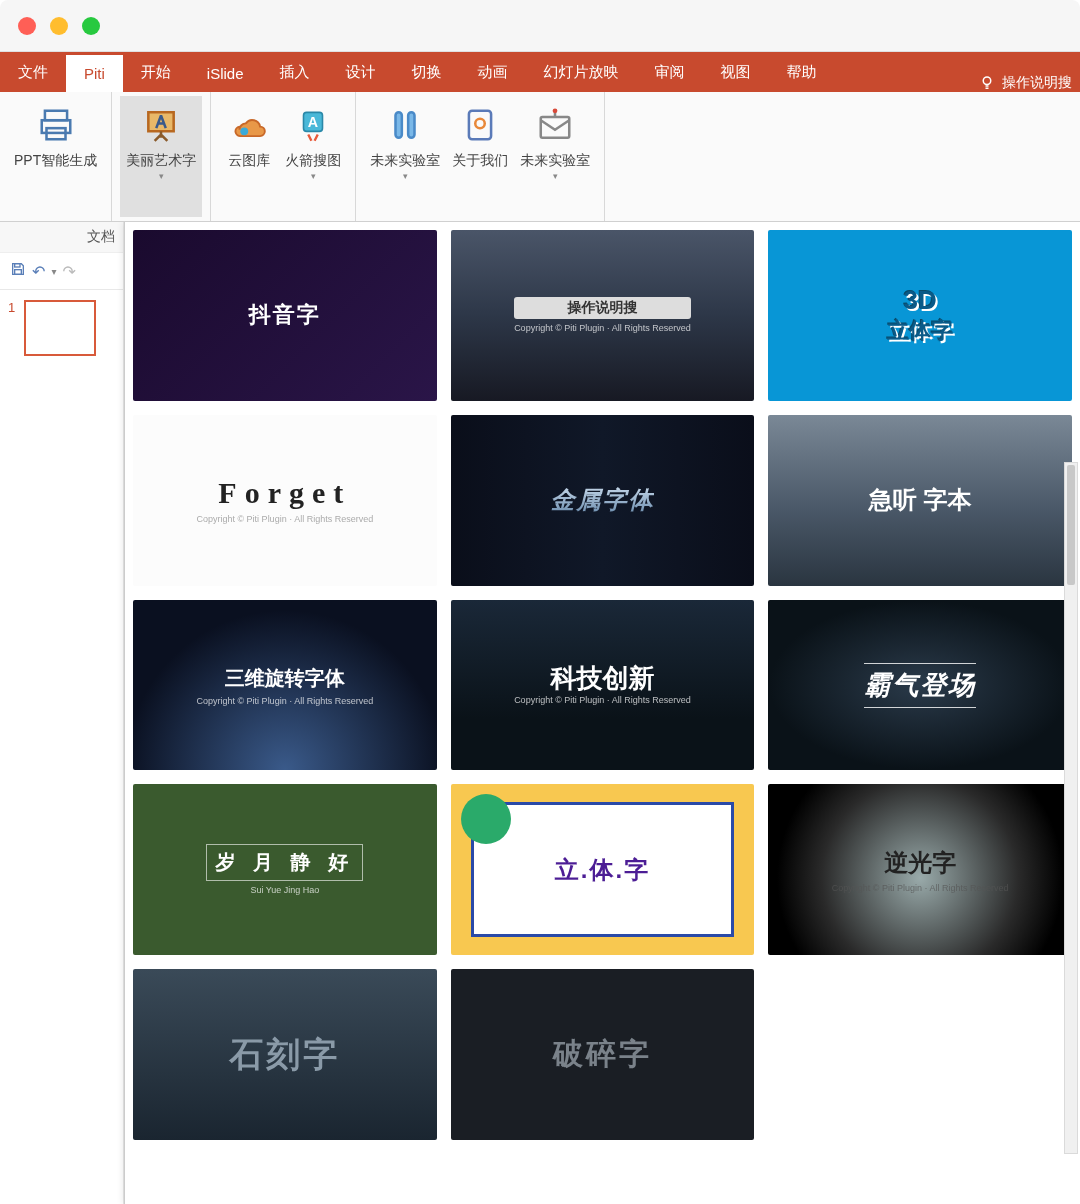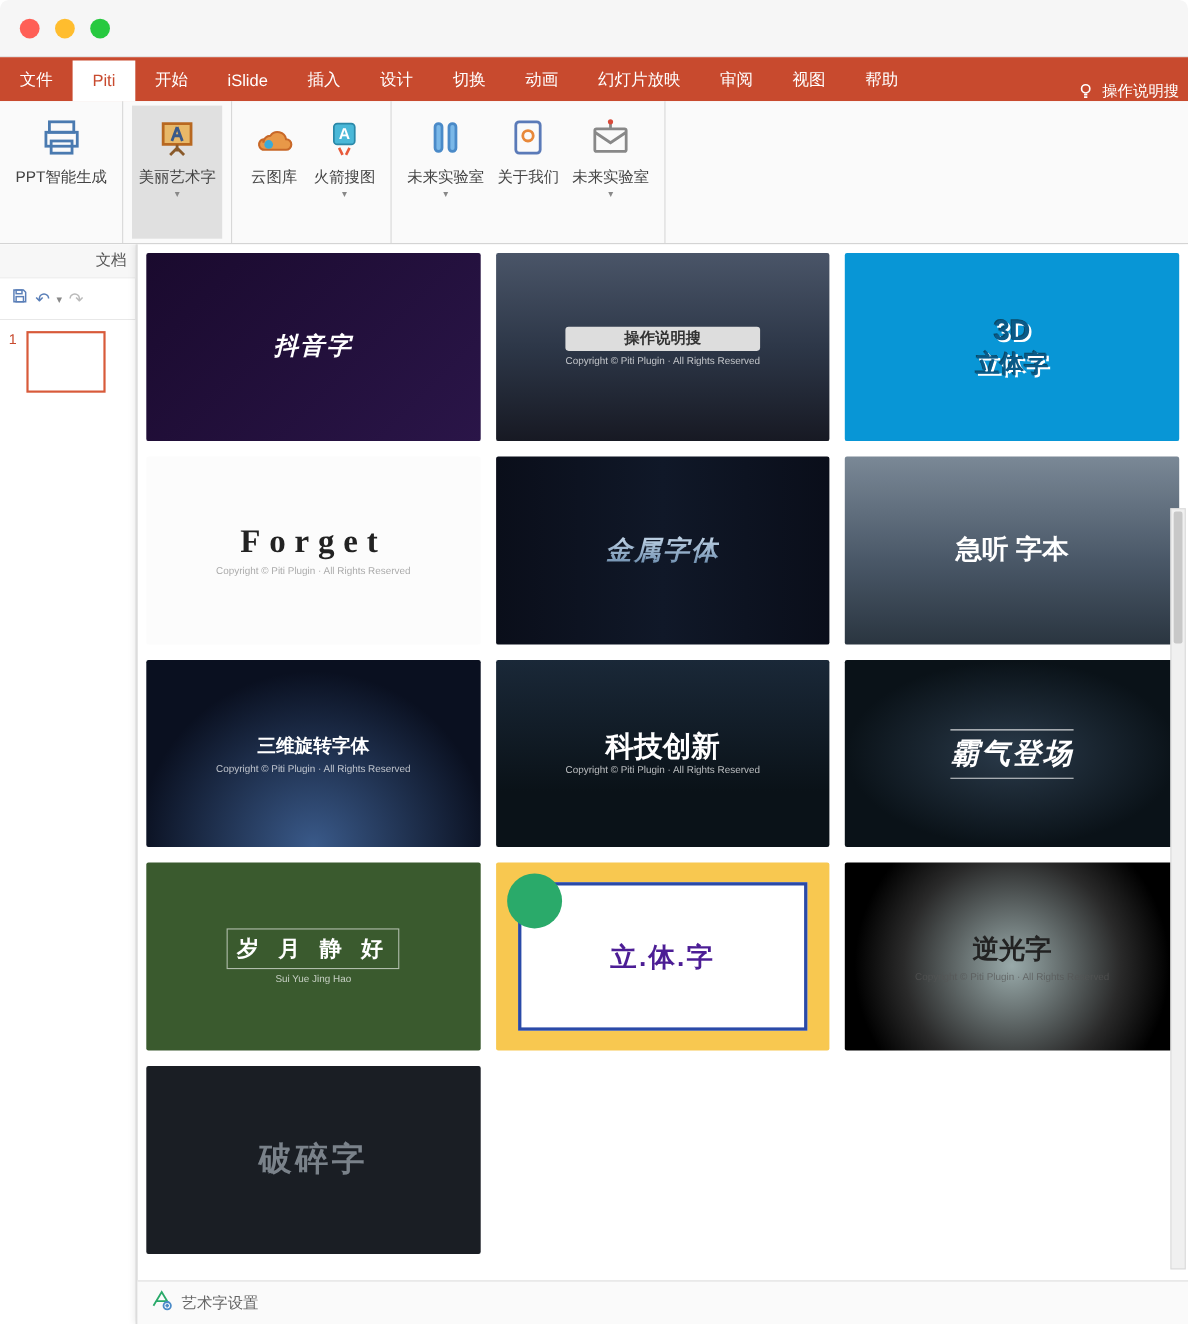--- a/index.html
+++ b/index.html
@@ -207,21 +207,21 @@
         <span class="thumb-num">1</span>
         <div class="thumb"></div>
       </div>
     </div>
 
     <div class="gallery-panel">
       <div class="gallery-scroll">
         <div class="gallery-grid">
           <div class="g-item bg1">
               <div class="txt">
-                <div style="font-size:22px;font-style:italic;letter-spacing:2px;">抖音字</div>
+                <div style="font-size:22px;letter-spacing:2px;">抖音字</div>
               </div>
             </div>
           <div class="g-item bg2">
               <div class="txt">
                 <div style="background:#ddd;color:#333;padding:2px 10px;font-size:14px;border-radius:3px;">操作说明搜</div>
                 <div class="sub">Copyright © Piti Plugin · All Rights Reserved</div>
               </div>
             </div>
           <div class="g-item bg3">
               <div class="txt" style="color:#0a5a88;text-shadow:2px 2px 0 #fff,-1px -1px 0 #0a4a68;">
@@ -240,21 +240,21 @@
                 <div style="font-size:24px;font-style:italic;background:linear-gradient(#cde,#68a);-webkit-background-clip:text;color:transparent;letter-spacing:2px;">金属字体</div>
               </div>
             </div>
           <div class="g-item bg7">
               <div class="txt">
                 <div style="font-size:24px;line-height:1.1;">急听 字本</div>
               </div>
             </div>
           <div class="g-item bg8">
               <div class="txt">
-                <div style="font-size:17px;font-family:Liberation Mono, monospace;">三维旋转字体</div>
+                <div style="font-size:20px;font-family:Liberation Mono, monospace;">三维旋转字体</div>
                 <div class="sub">Copyright © Piti Plugin · All Rights Reserved</div>
               </div>
             </div>
           <div class="g-item bg9">
               <div class="txt">
                 <div style="font-size:26px;line-height:1;">科技创新</div>
                 <div class="sub">Copyright © Piti Plugin · All Rights Reserved</div>
               </div>
             </div>
           <div class="g-item bg10">
@@ -270,34 +270,29 @@
             </div>
           <div class="g-item bg12">
               <div class="txt" style="position:relative;z-index:2;color:#4c1d95;font-size:24px;letter-spacing:2px;">立.体.字</div>
             </div>
           <div class="g-item bg13">
               <div class="txt">
                 <div style="font-size:24px;color:#222;">逆光字</div>
                 <div class="sub" style="color:#555;">Copyright © Piti Plugin · All Rights Reserved</div>
               </div>
             </div>
+          <div class="g-item bg14">
+              <div class="txt">
+                <div style="font-size:34px;letter-spacing:3px;">石刻字</div>
+              </div>
+            </div>
           <div class="g-item bg15">
               <div class="txt">
                 <div style="font-size:30px;letter-spacing:3px;">破碎字</div>
               </div>
             </div>
         </div>
       </div>
-      <div class="gallery-footer">
-        <span class="fico">
-          <svg width="20" height="20" viewBox="0 0 24 24" fill="none" stroke="#2aaa6a" stroke-width="2">
-              <path d="M3 18L12 3l9 15M6 13h12"></path>
-              <circle cx="18" cy="18" r="4" fill="#fff" stroke="#4a8ac8"></circle>
-              <path d="M18 16v4M16 18h4" stroke="#4a8ac8"></path>
-            </svg>
-        </span>
-        <span>艺术字设置</span>
-      </div>
     </div>
     <div class="scrollbar-fake"></div>
   </div>
 
 </div>
 
 </body></html>

